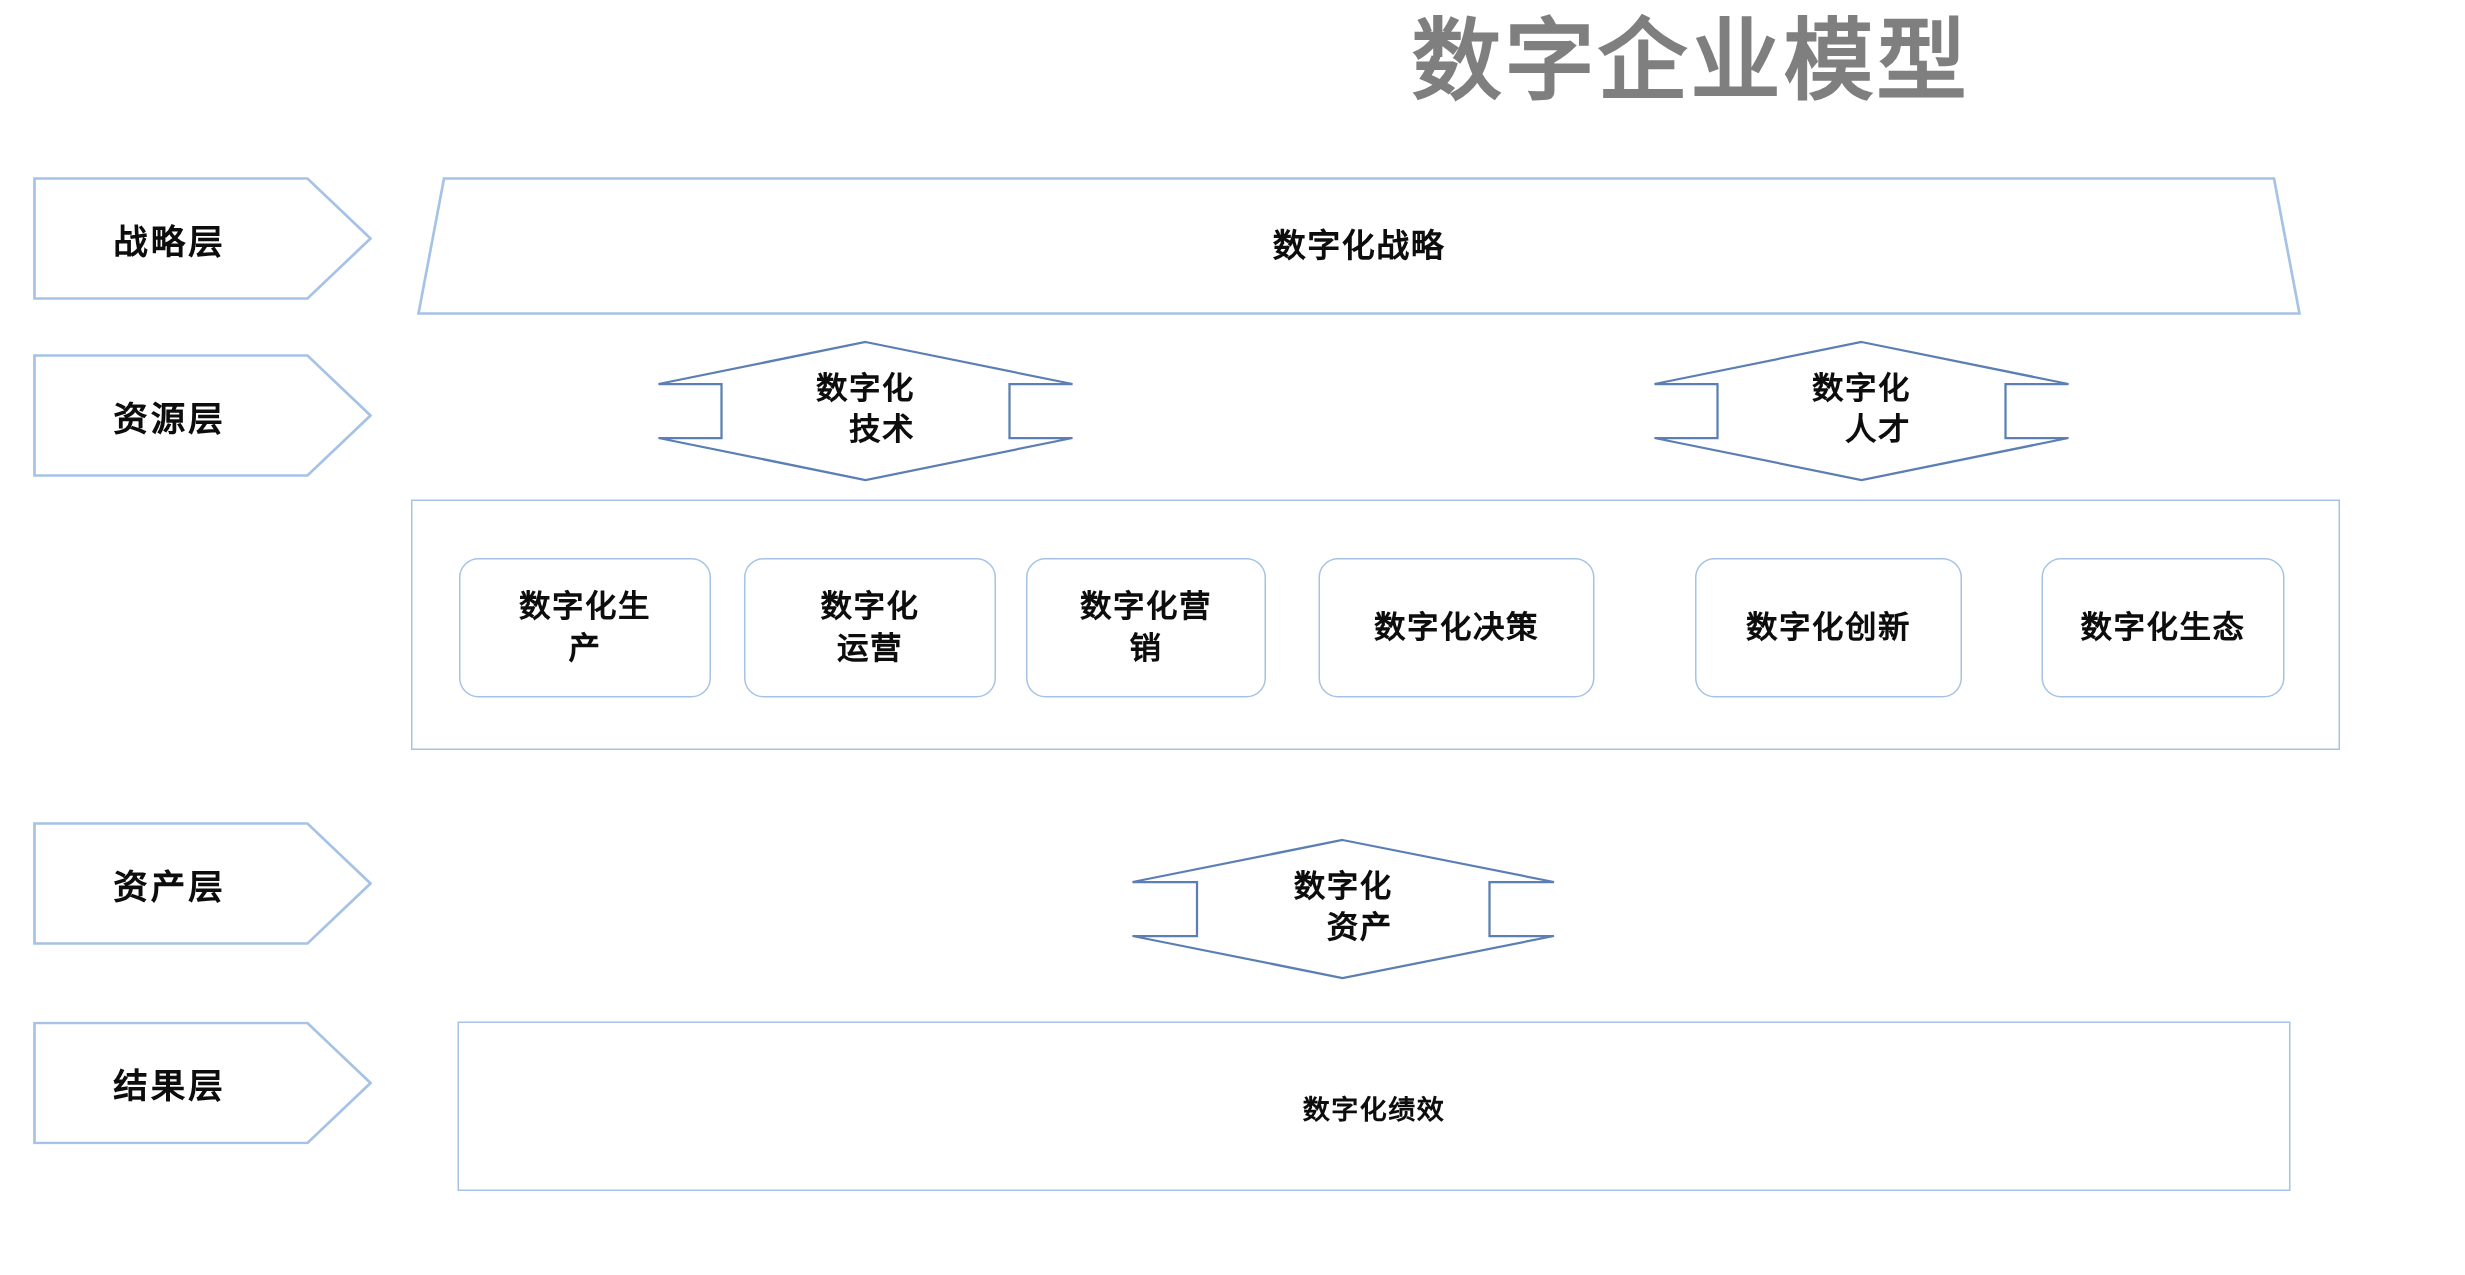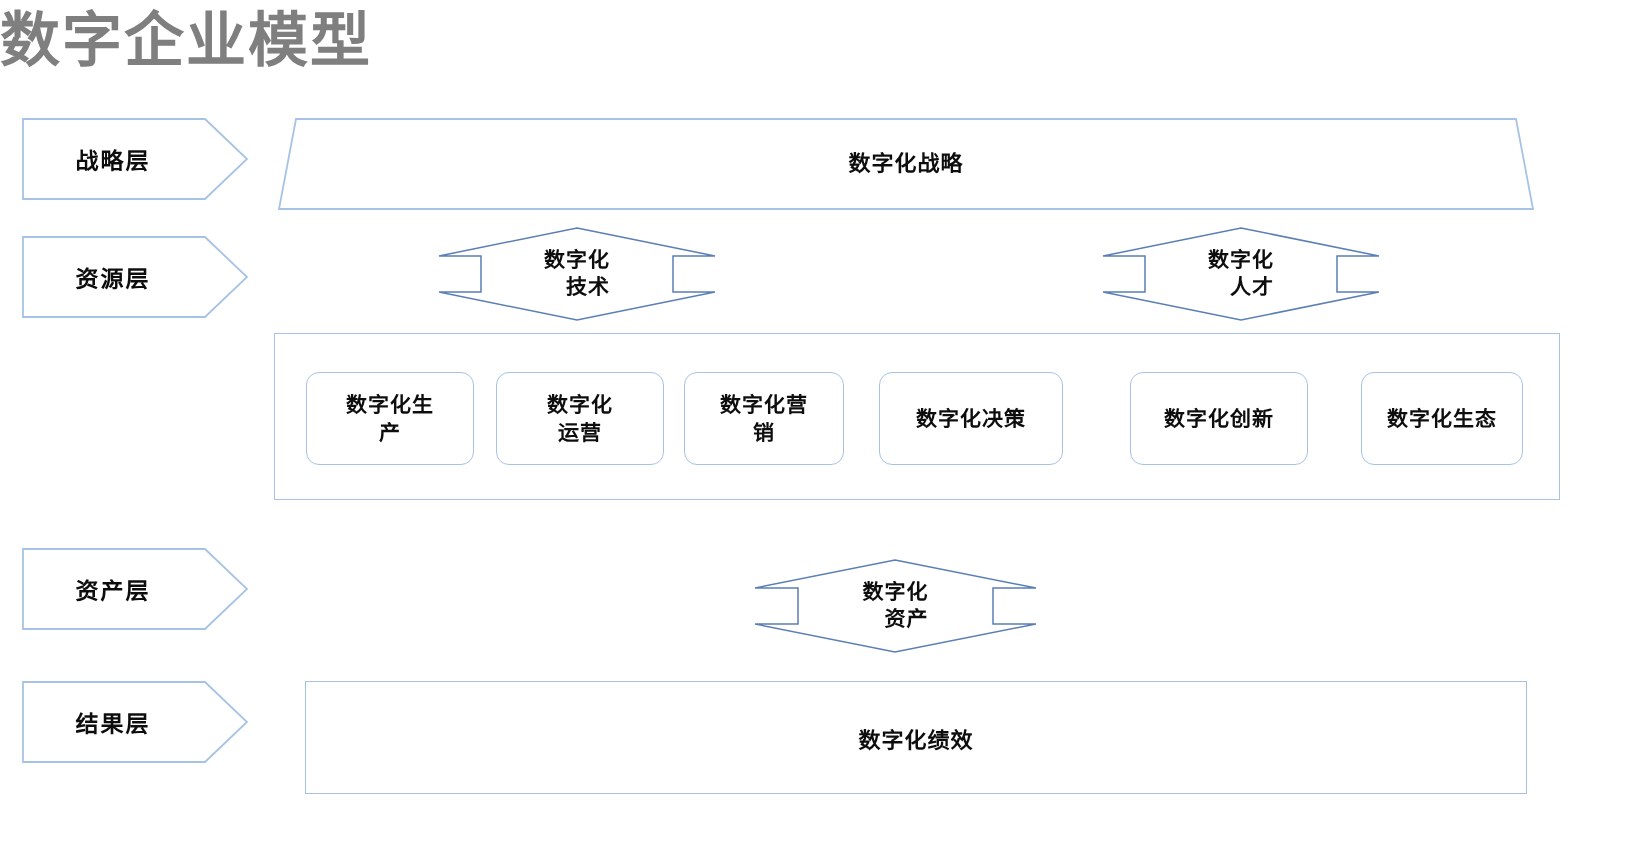--- a/index.html
+++ b/index.html
@@ -18,21 +18,21 @@
     background: #ffffff;
     overflow: hidden;
   }
 
   
   .page-title {
     position: absolute;
     left: 0;
     top: 2px;
     width: 1313px;
-    text-align: left;
+    text-align: right;
     font-size: 60px;
     font-weight: bold;
     color: #7f7f7f;
     letter-spacing: 2px;
     line-height: 78px;
     white-space: nowrap;
   }
 
   
   .layer-label {
@@ -144,21 +144,21 @@
     left: 305px;
     top: 681px;
     width: 1222px;
     height: 113px;
     border: 1.6px solid #a6c3e6;
     box-sizing: border-box;
     background: #ffffff;
     display: flex;
     align-items: center;
     justify-content: center;
-    font-size: 22px;
+    font-size: 18px;
     font-weight: bold;
     color: #0d0d0d;
     letter-spacing: 1px;
   }
 </style>
 </head>
 <body>
 
 <div id="canvas">
 

